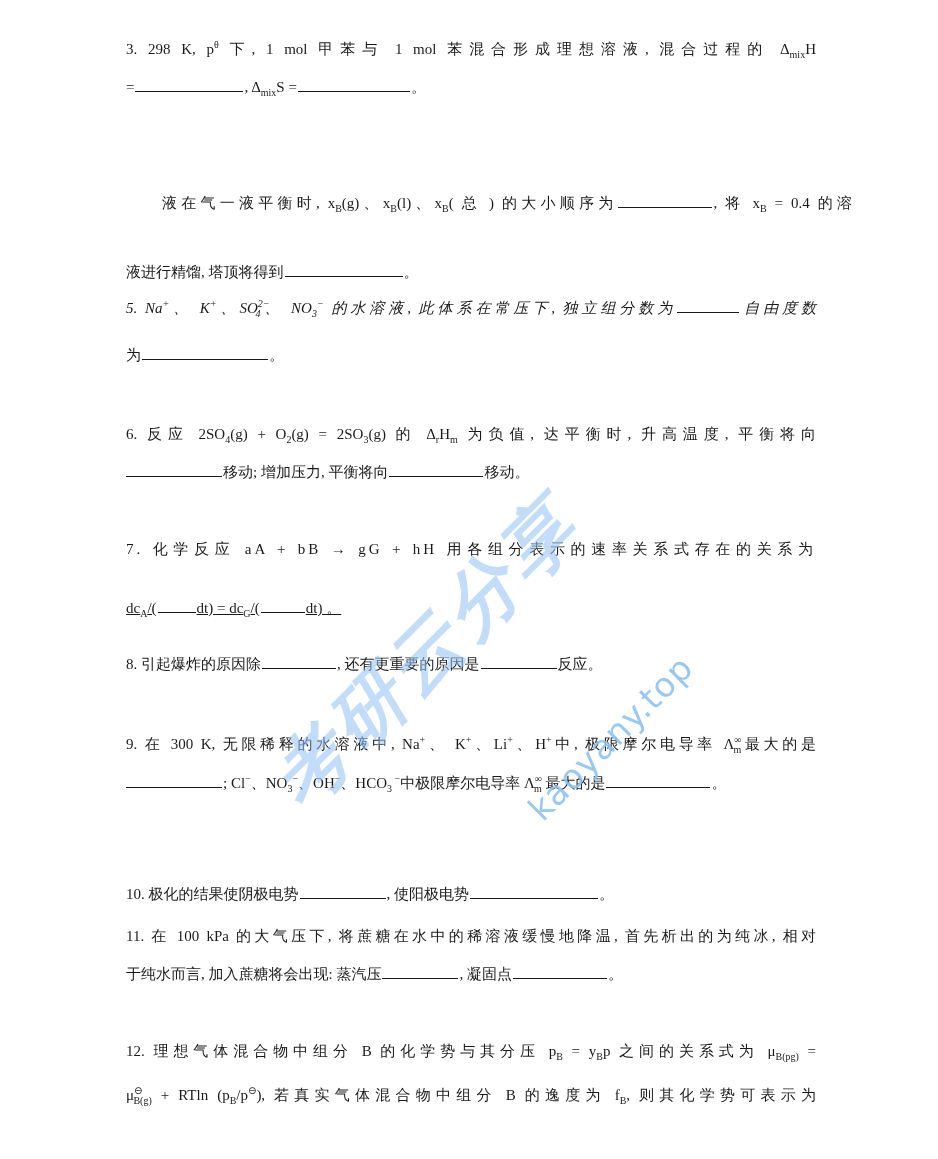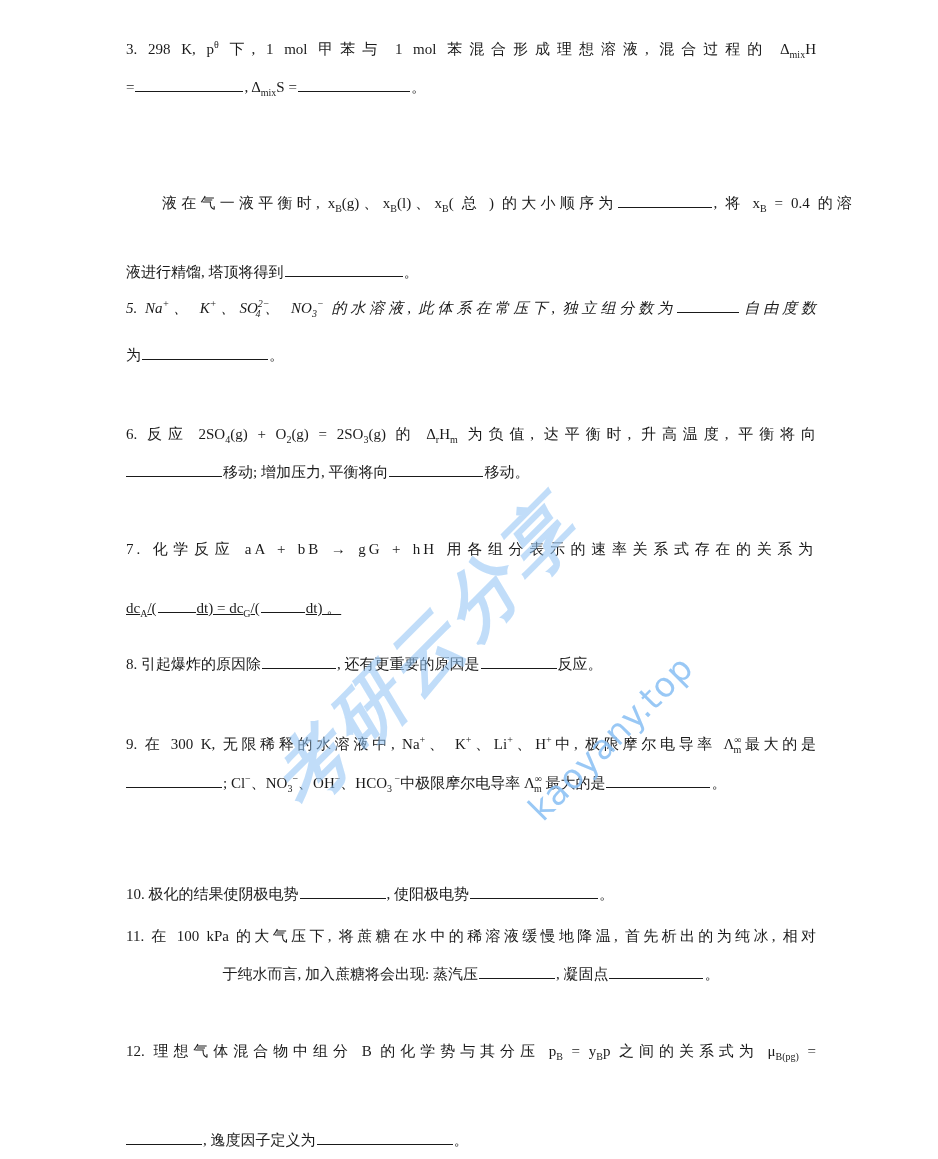--- a/index.html
+++ b/index.html
@@ -88,28 +88,28 @@
 
   <div class="line" style="top:847px;margin-top:36px;">
     <span>10.</span>
     <span>极化的结果使阴极电势</span><span class="blank" style="width:86px;"></span><span>, 使阳极电势</span><span class="blank" style="width:128px;"></span><span>。</span>
   </div>
 
   <div class="line justify" style="top:925px;">
     <span>11.</span>
     <span>在  100 kPa  的大气压下, 将蔗糖在水中的稀溶液缓慢地降温, 首先析出的为纯冰, 相对</span>
   </div>
-  <div class="line" style="top:963px;text-align:center;">
+  <div class="line" style="top:963px;">
     <span>于纯水而言, 加入蔗糖将会出现: 蒸汽压</span><span class="blank" style="width:76px;"></span><span>, 凝固点</span><span class="blank" style="width:94px;"></span><span>。</span>
   </div>
 
   <div class="line justify" style="top:1040px;">
     <span>12.</span>
     <span>理想气体混合物中组分  B  的化学势与其分压  p</span><sub>B</sub><span> = y</span><sub>B</sub><span>p  之间的关系式为  μ</span><sub>B(pg)</sub><span> =</span>
   </div>
-  <div class="line" style="top:1129px;">
-    <span class="blank" style="width:76px;margin-left:0;"></span><span>, 逸度因子定义为</span><span class="blank" style="width:136px;"></span><span>。</span>
+  <div class="line justify" style="top:1084px;">
+    <span>μ</span><sup class="sym" style="font-size:10px;">⊖</sup><sub style="margin-left:-9px;">B(g)</sub><span> + RTln (p</span><sub>B</sub><span>/p</span><sup class="sym" style="font-size:10px;">⊖</sup><span>), 若真实气体混合物中组分  B  的逸度为  f</span><sub>B</sub><span>, 则其化学势可表示为</span>
   </div>
 
   <div class="wm wm-cn" style="left:250px;top:760px;">考研云分享</div>
   <div class="wm wm-url" style="left:520px;top:800px;">kaoyany.top</div>
 
 </div>
 
 </body></html>

